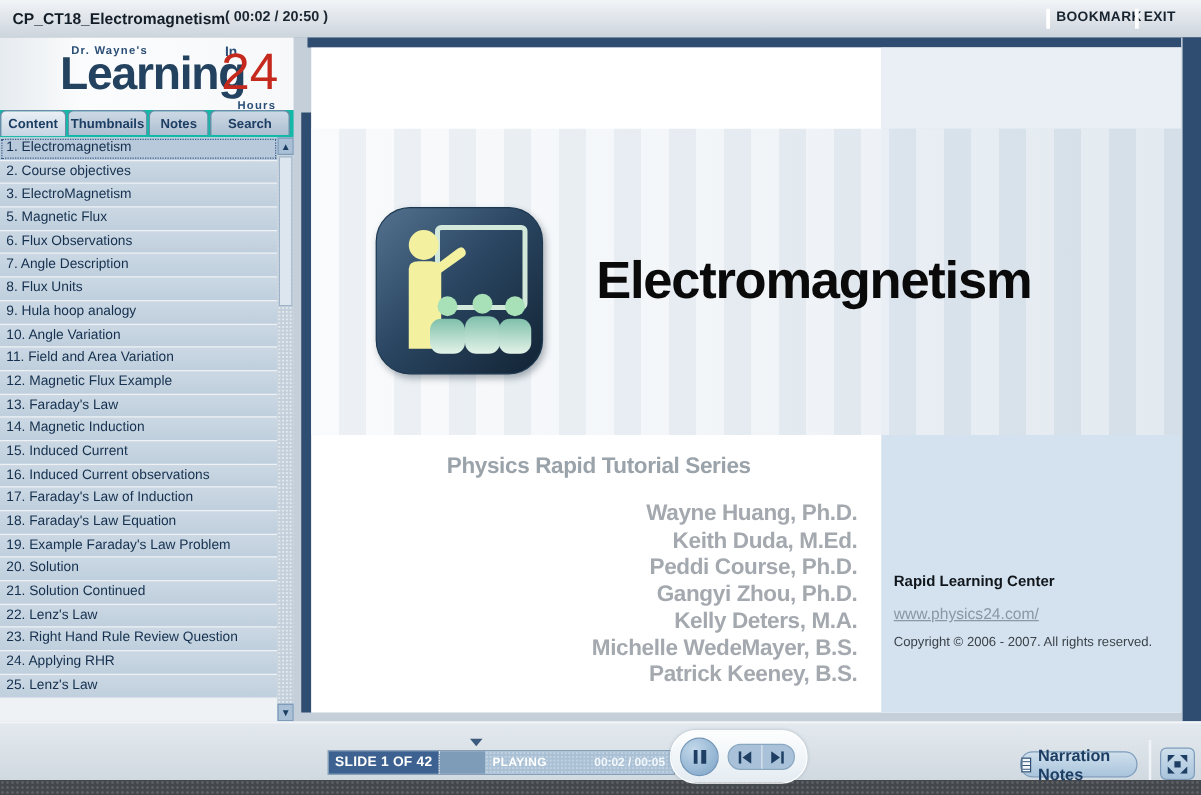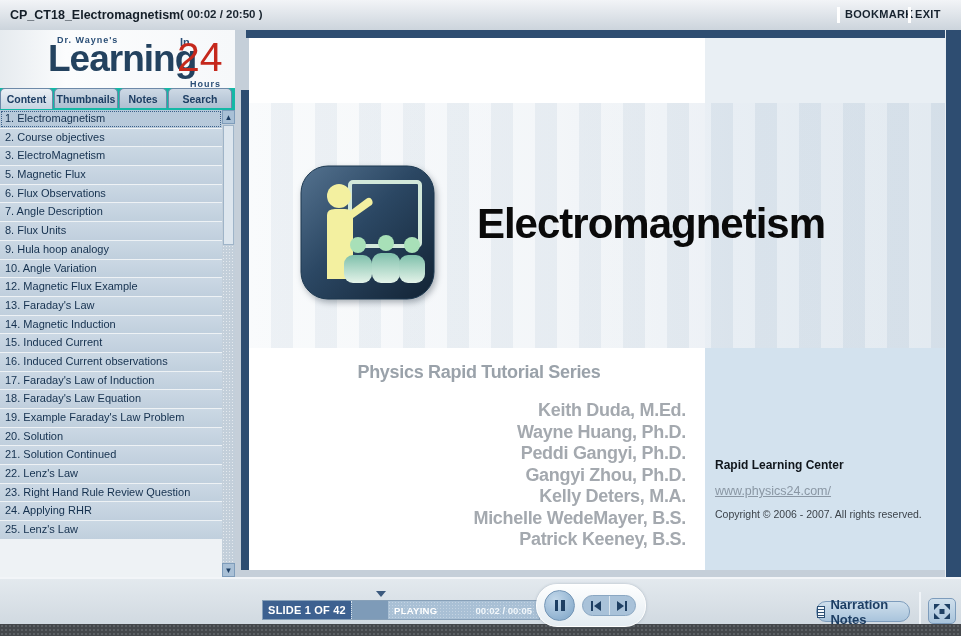--- a/index.html
+++ b/index.html
@@ -145,20 +145,21 @@
   <div class="toc">
       <div class="toc-row selected">1. Electromagnetism</div>
       <div class="toc-row">2. Course objectives</div>
       <div class="toc-row">3. ElectroMagnetism</div>
       <div class="toc-row">5. Magnetic Flux</div>
       <div class="toc-row">6. Flux Observations</div>
       <div class="toc-row">7. Angle Description</div>
       <div class="toc-row">8. Flux Units</div>
       <div class="toc-row">9. Hula hoop analogy</div>
       <div class="toc-row">10. Angle Variation</div>
+      <div class="toc-row">11. Field and Area Variation</div>
       <div class="toc-row">12. Magnetic Flux Example</div>
       <div class="toc-row">13. Faraday's Law</div>
       <div class="toc-row">14. Magnetic Induction</div>
       <div class="toc-row">15. Induced Current</div>
       <div class="toc-row">16. Induced Current observations</div>
       <div class="toc-row">17. Faraday's Law of Induction</div>
       <div class="toc-row">18. Faraday's Law Equation</div>
       <div class="toc-row">19. Example Faraday's Law Problem</div>
       <div class="toc-row">20. Solution</div>
       <div class="toc-row">21. Solution Continued</div>
@@ -215,23 +216,23 @@
           <circle cx="112" cy="80" r="8" fill="#a8e0b8"></circle>
           <rect x="44" y="90" width="28" height="28" rx="9" fill="url(#aud)"></rect>
           <rect x="72" y="88" width="28" height="30" rx="9" fill="url(#aud)"></rect>
           <rect x="99" y="90" width="26" height="28" rx="9" fill="url(#aud)"></rect>
         </g>
       </svg>
 
       <div class="slide-title">Electromagnetism</div>
       <div class="series-line">Physics Rapid Tutorial Series</div>
       <div class="authors">
+          <div class="author-line">Wayne Huang, Ph.D.</div>
           <div class="author-line">Keith Duda, M.Ed.</div>
-          <div class="author-line">Wayne Huang, Ph.D.</div>
-          <div class="author-line">Peddi Gangyi, Ph.D.</div>
+          <div class="author-line">Peddi Course, Ph.D.</div>
           <div class="author-line">Gangyi Zhou, Ph.D.</div>
           <div class="author-line">Kelly Deters, M.A.</div>
           <div class="author-line">Michelle WedeMayer, B.S.</div>
           <div class="author-line">Patrick Keeney, B.S.</div>
         </div>
 
       <div class="org-panel">
         <div class="org-name">Rapid Learning Center</div>
         <div class="org-url">www.physics24.com/</div>
         <div class="org-copy">Copyright © 2006 - 2007. All rights reserved.</div>

